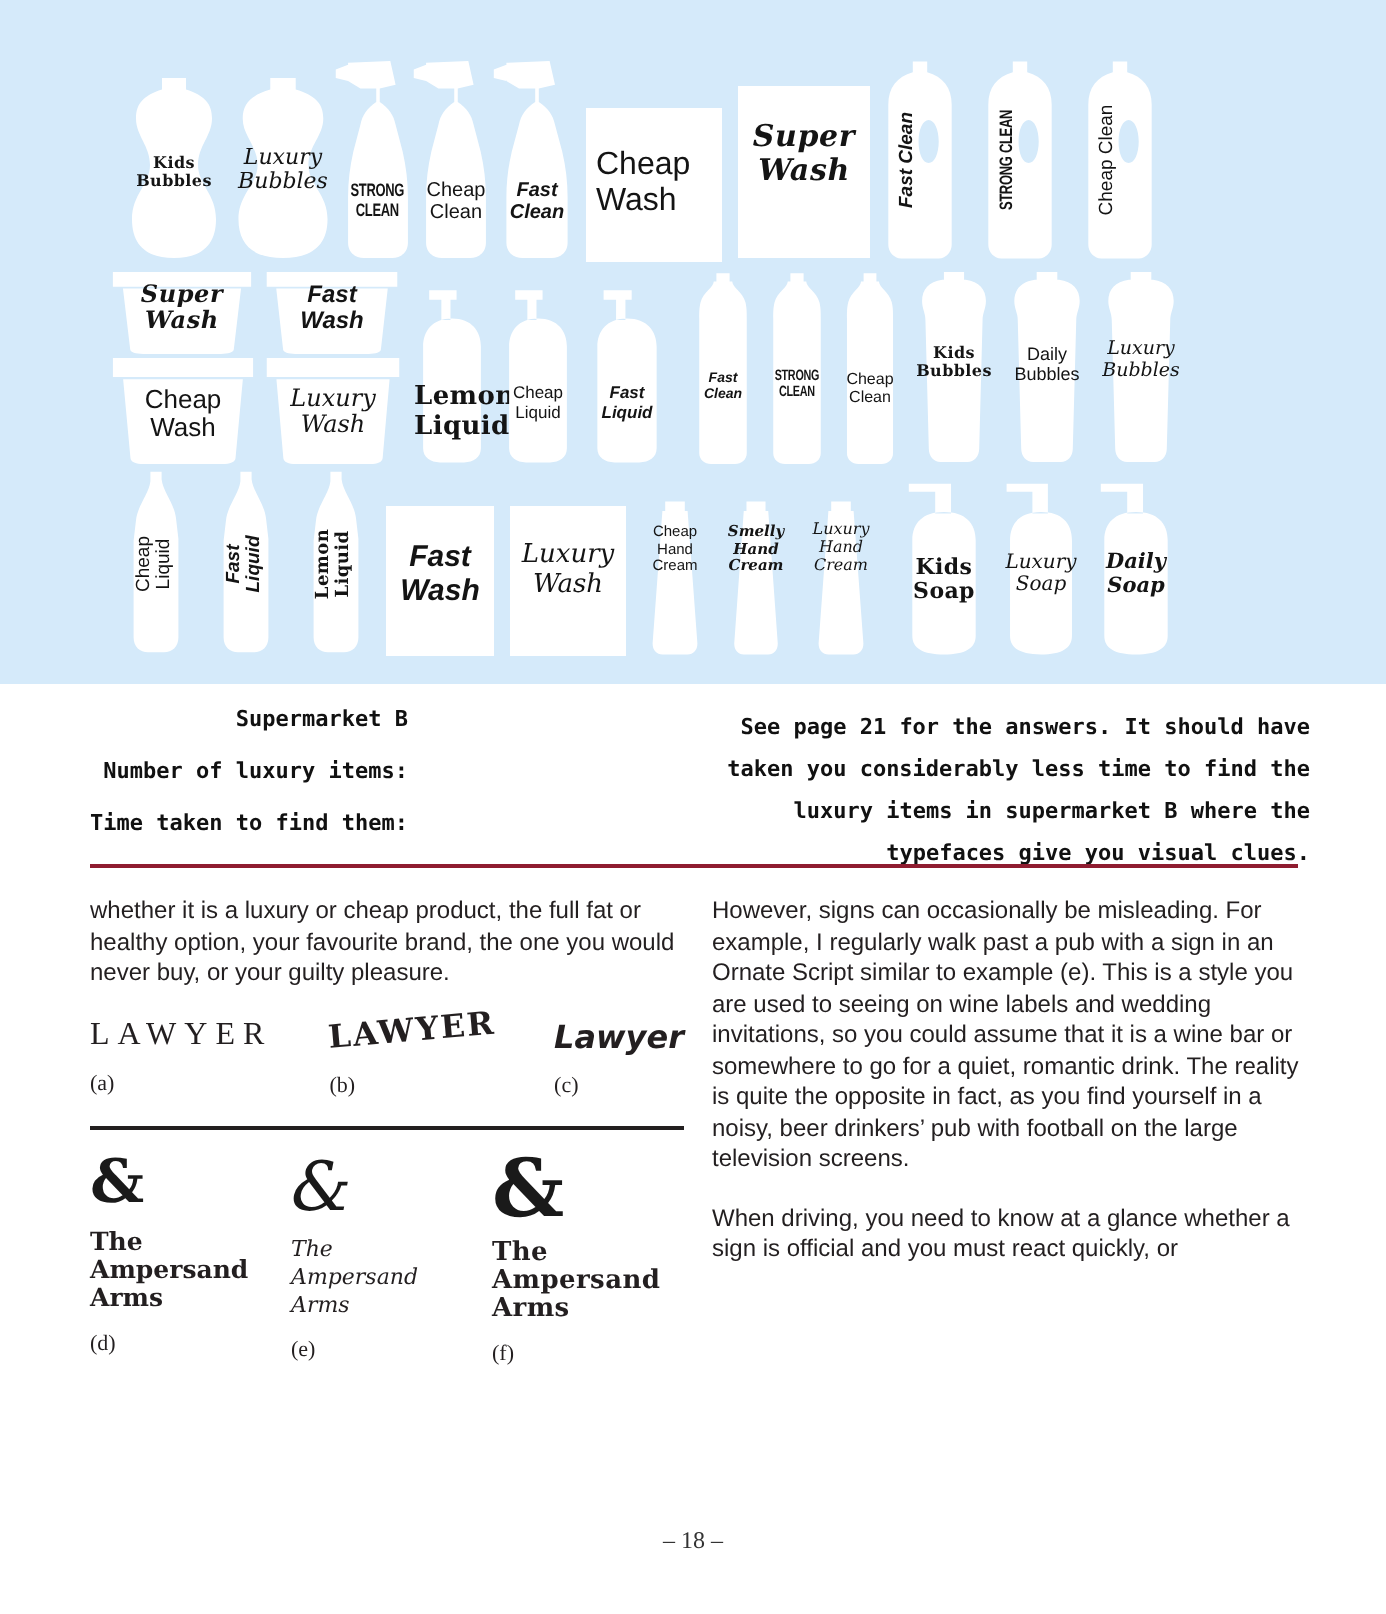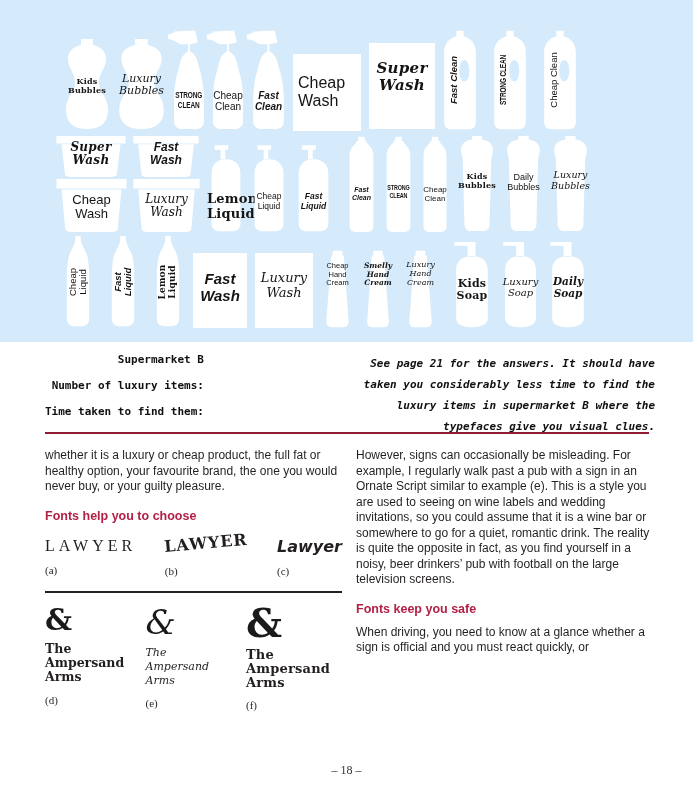--- a/index.html
+++ b/index.html
@@ -25,21 +25,21 @@
   .f-fat{font-family:"DejaVu Serif",serif;font-weight:bold;letter-spacing:.2px;}
   .f-script{font-family:"DejaVu Serif",serif;font-style:italic;}
   .f-cooper{font-family:"DejaVu Serif",serif;font-weight:bold;font-style:italic;letter-spacing:.3px;}
   .f-ornate{font-family:"DejaVu Serif",serif;font-weight:bold;font-style:italic;}
 
   
   .mono{font-family:"DejaVu Sans Mono","Liberation Mono",monospace;font-weight:bold;
         font-size:11px;color:#111;text-align:right;}
   #ws-left{position:absolute;left:45px;top:353px;}
   #ws-left div{margin-bottom:13px;}
-  #ws-right{position:absolute;left:337px;top:353px;width:318px;line-height:21px;font-style:italic;}
+  #ws-right{position:absolute;left:337px;top:353px;width:318px;line-height:21px;}
 
   #red-rule{position:absolute;left:45px;top:432px;width:604px;height:2px;background:#8f1c30;}
 
   
   #columns{position:absolute;left:45px;top:448px;width:608px;display:flex;gap:14px;}
   .col{width:297px;}
   p.body{font-size:12px;line-height:15.5px;margin:0 0 14px 0;}
   h3.redhead{color:#b22045;font-size:12.5px;font-weight:bold;margin:12px 0 9px 0;}
 
   #lawyers{display:flex;justify-content:space-between;margin-top:14px;}
@@ -303,21 +303,20 @@
   <div>Number of luxury items:</div>
   <div>Time taken to find them:</div>
 </div>
 <div id="ws-right" class="mono">See page 21 for the answers. It should have taken you considerably less time to find the luxury items in supermarket B where the typefaces give you visual clues.</div>
 
 <div id="red-rule"></div>
 
 <div id="columns">
   <div class="col">
     <p class="body">whether it is a luxury or cheap product, the full fat or healthy option, your favourite brand, the one you would never buy, or your guilty pleasure.</p>
-    <h3 class="redhead">Fonts help you to choose</h3>
 
     <div id="lawyers">
       <div class="sample-block">
         <span class="law-a">LAWYER</span>
         <span class="abc">(a)</span>
       </div>
       <div class="sample-block">
         <span class="law-b">LAWYER</span>
         <span class="abc">(b)</span>
       </div>
@@ -349,18 +348,17 @@
         <span class="pub-text pub-f">The
 Ampersand
 Arms</span>
         <span class="abc">(f)</span>
       </div>
     </div>
   </div>
 
   <div class="col">
     <p class="body">However, signs can occasionally be misleading. For example, I regularly walk past a pub with a sign in an Ornate Script similar to example (e). This is a style you are used to seeing on wine labels and wedding invitations, so you could assume that it is a wine bar or somewhere to go for a quiet, romantic drink. The reality is quite the opposite in fact, as you find yourself in a noisy, beer drinkers’ pub with football on the large television screens.</p>
-    <h3 class="redhead">Fonts keep you safe</h3>
     <p class="body">When driving, you need to know at a glance whether a sign is official and you must react quickly, or</p>
   </div>
 </div>
 
 <div id="page-num">– 18 –</div>
 
 </body></html>

